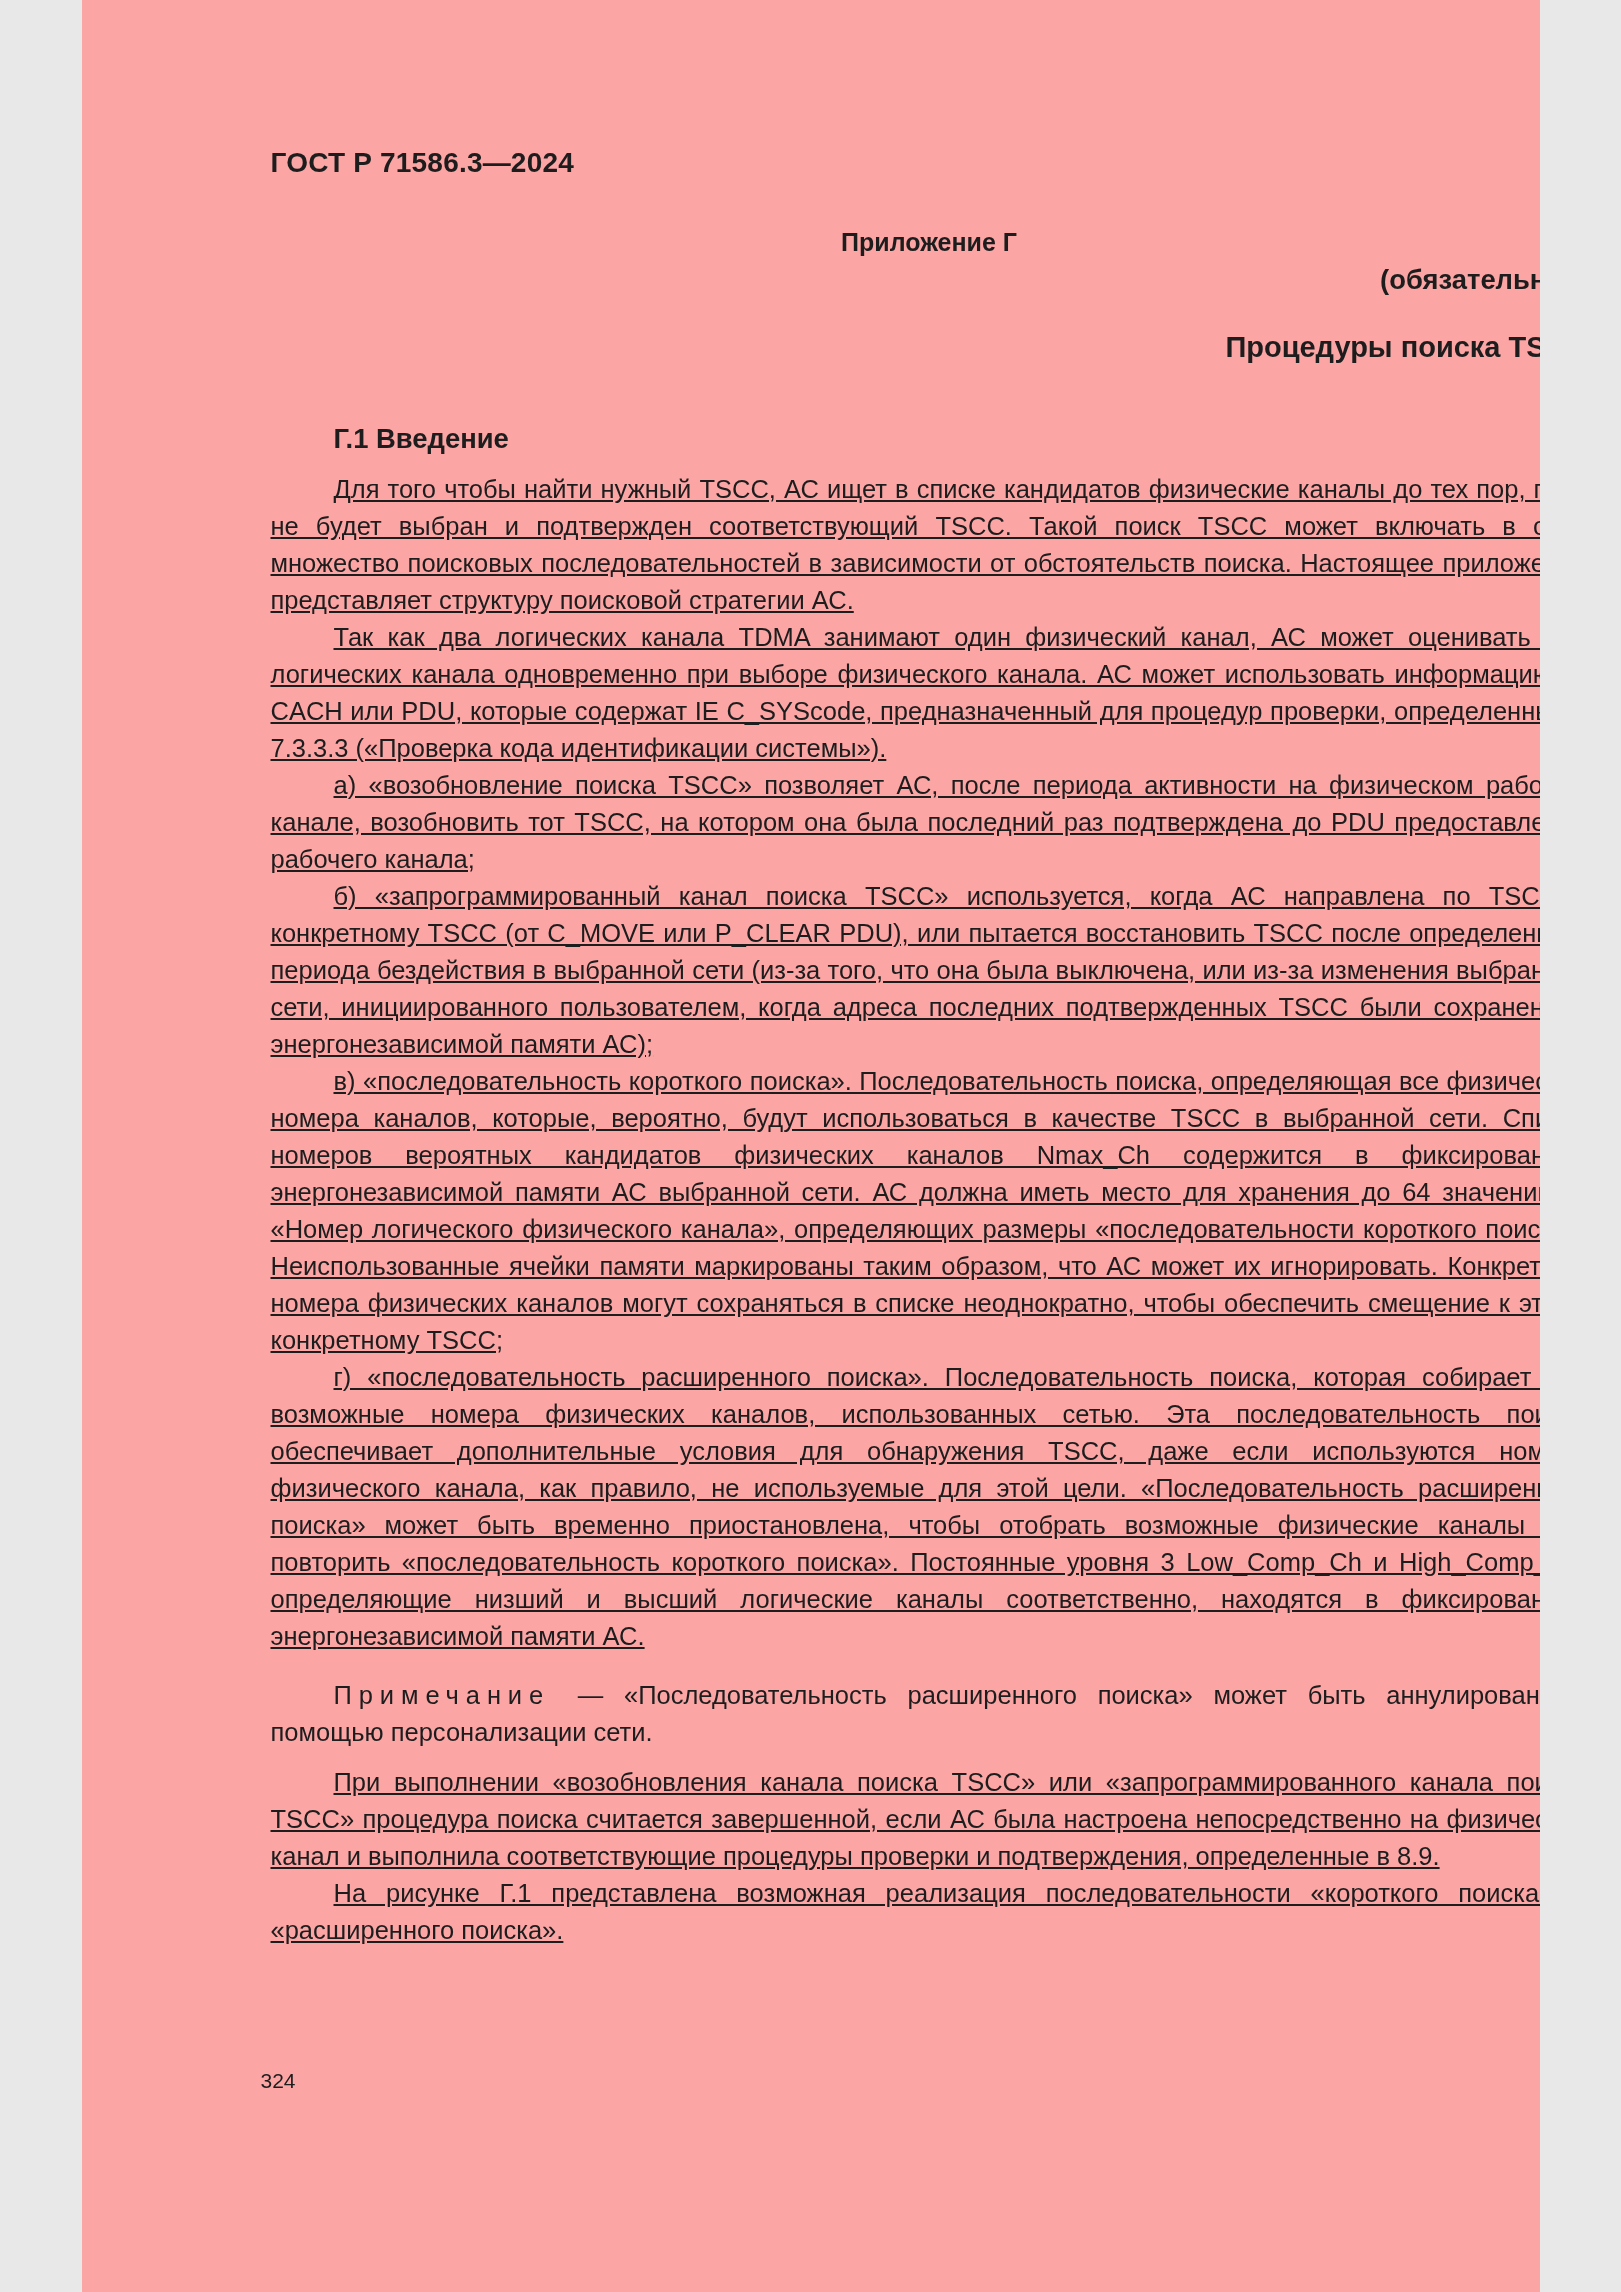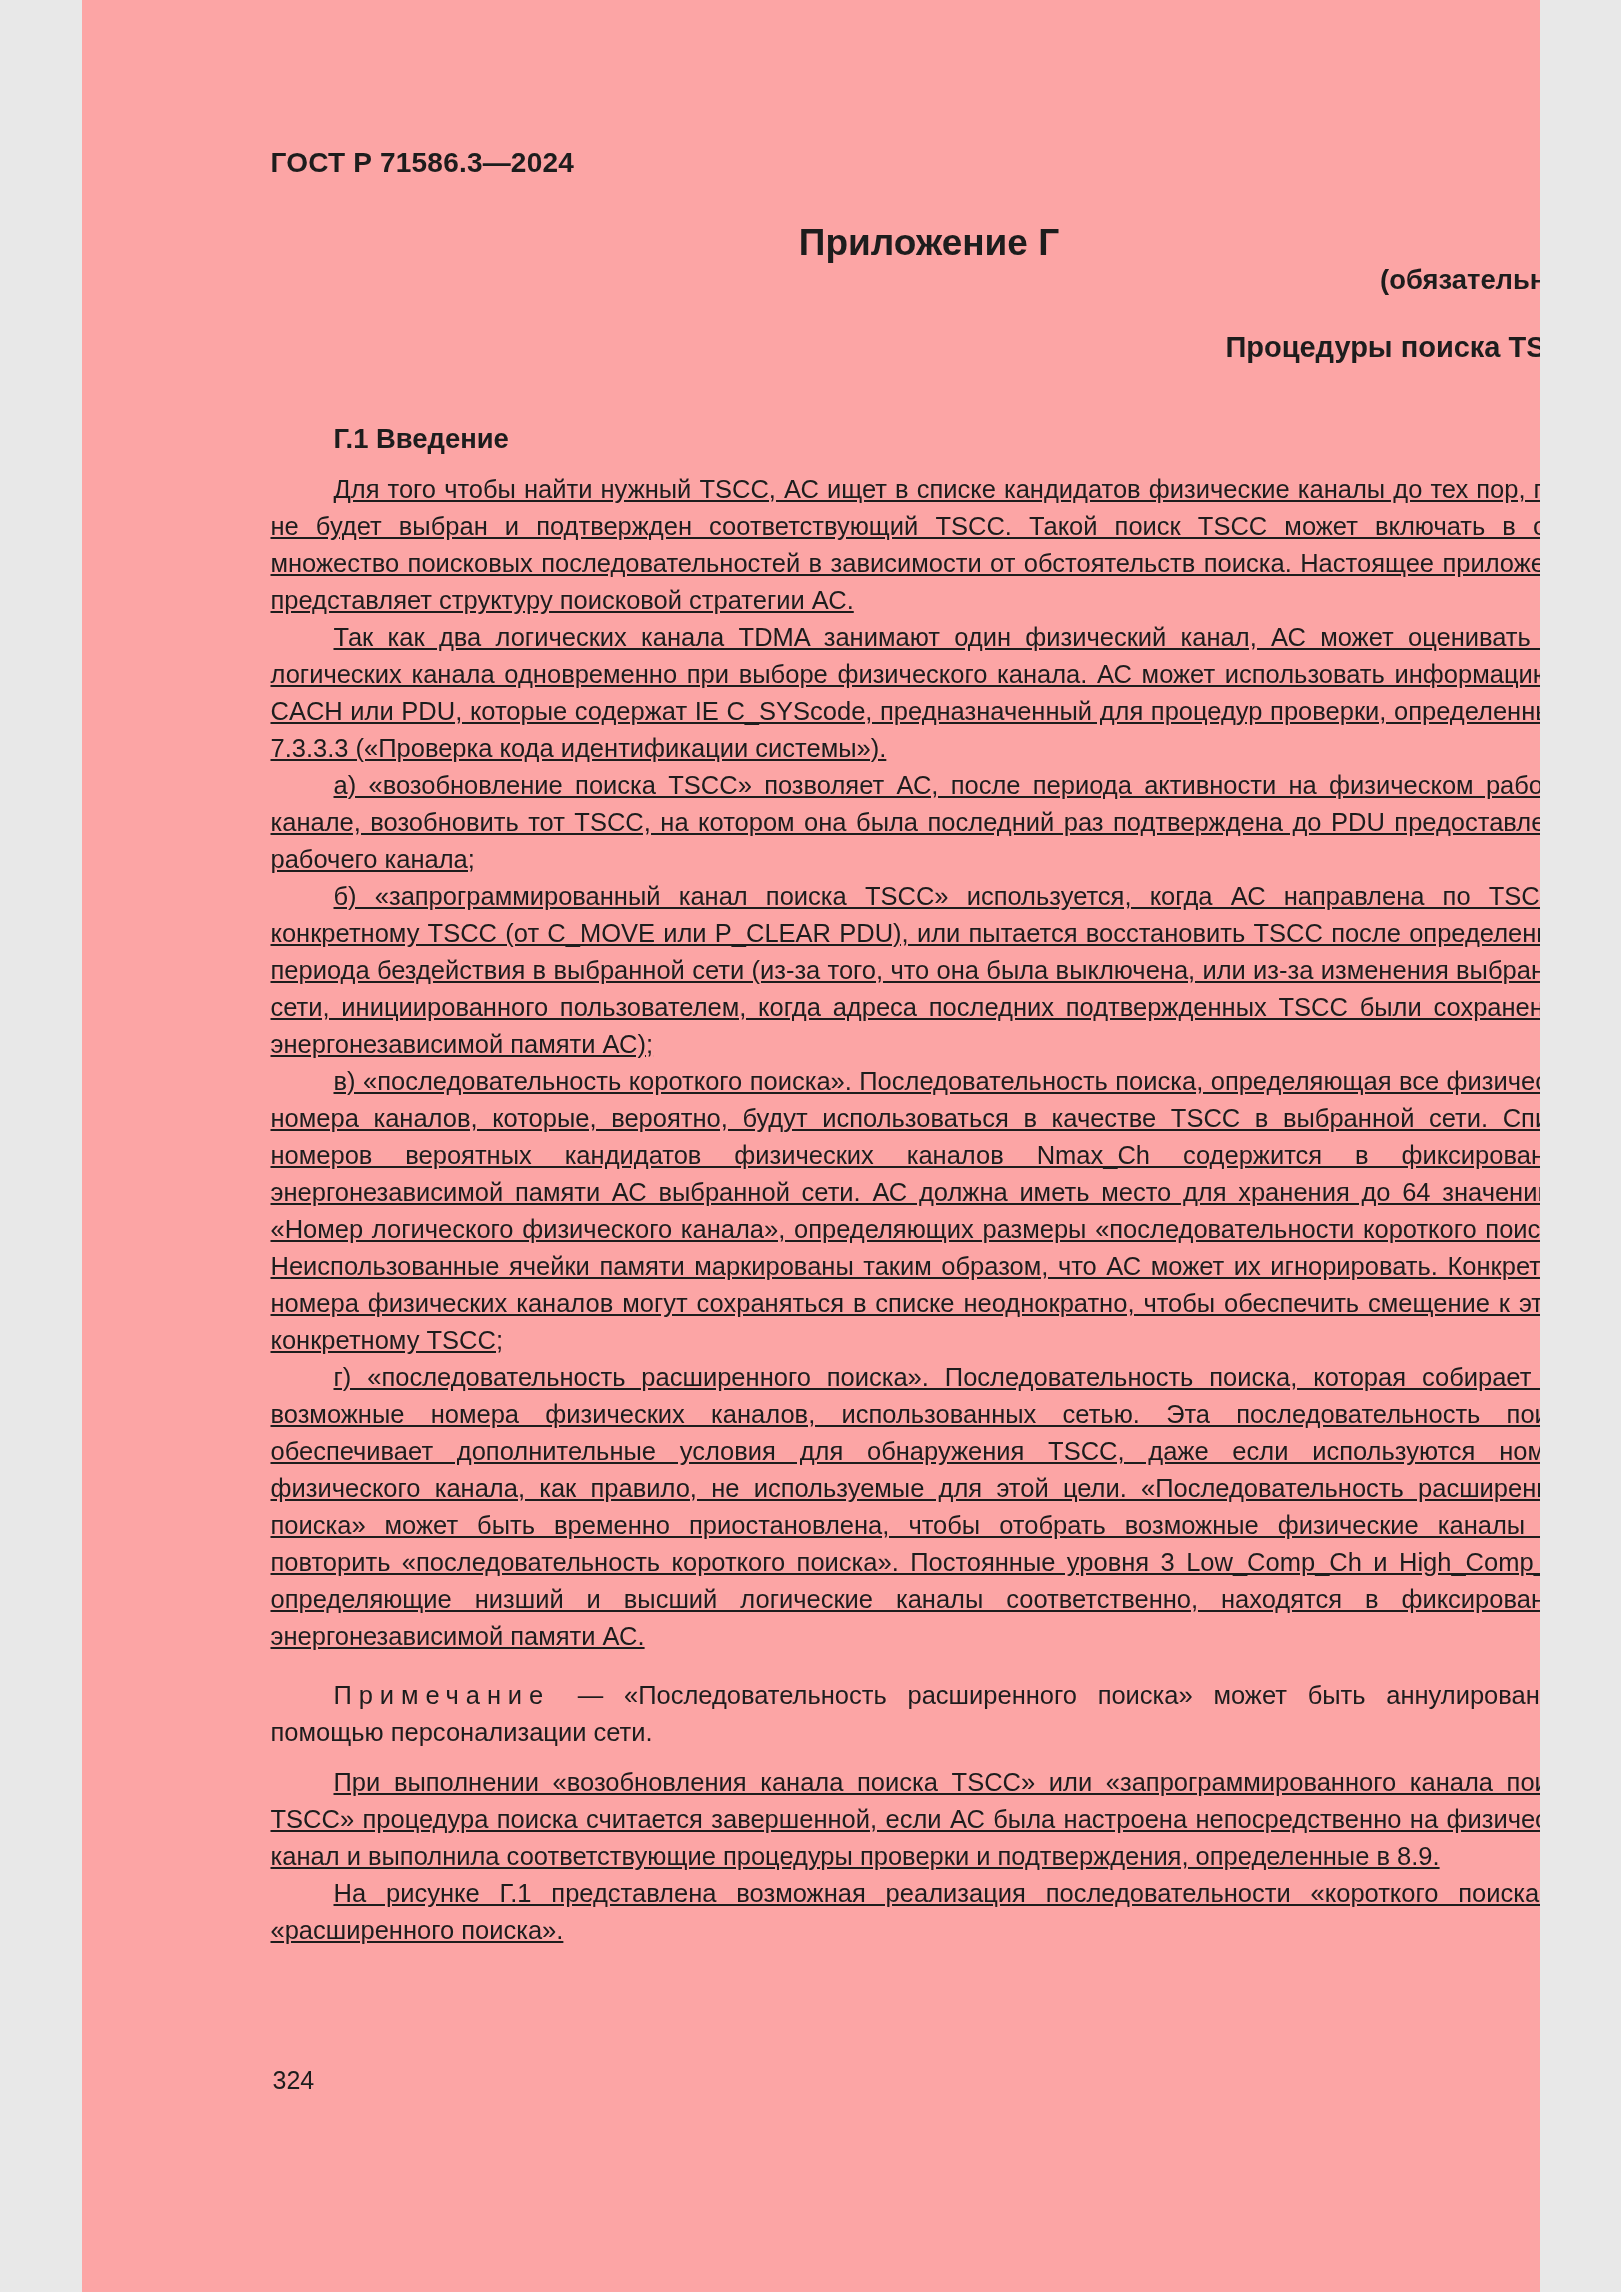--- a/index.html
+++ b/index.html
@@ -25,21 +25,21 @@
   }
   .doc-code {
     margin-top: 147px;
     font-size: 28px;
     font-weight: bold;
     letter-spacing: 0.2px;
   }
   .appendix-label {
     margin-top: 45px;
     text-align: center;
-    font-size: 37px;
+    font-size: 25px;
     font-weight: bold;
     line-height: 37px;
   }
   .appendix-status {
     text-align: right;
     font-size: 27.4px;
     font-weight: bold;
     line-height: 37px;
   }
   .doc-title {
@@ -75,23 +75,23 @@
     line-height: 37px;
     text-align: justify;
     text-indent: 63px;
     hyphens: auto;
   }
   .note-label {
     letter-spacing: 6.9px;
   }
   .page-number {
     position: absolute;
-    left: 191px;
+    left: 179px;
     top: 2062px;
-    font-size: 25px;
+    font-size: 21px;
     line-height: 37px;
   }
 </style>
 </head>
 <body>
 
 <div class="page">
   <div class="content">
 
     <div class="doc-code">ГОСТ Р 71586.3—2024</div>

